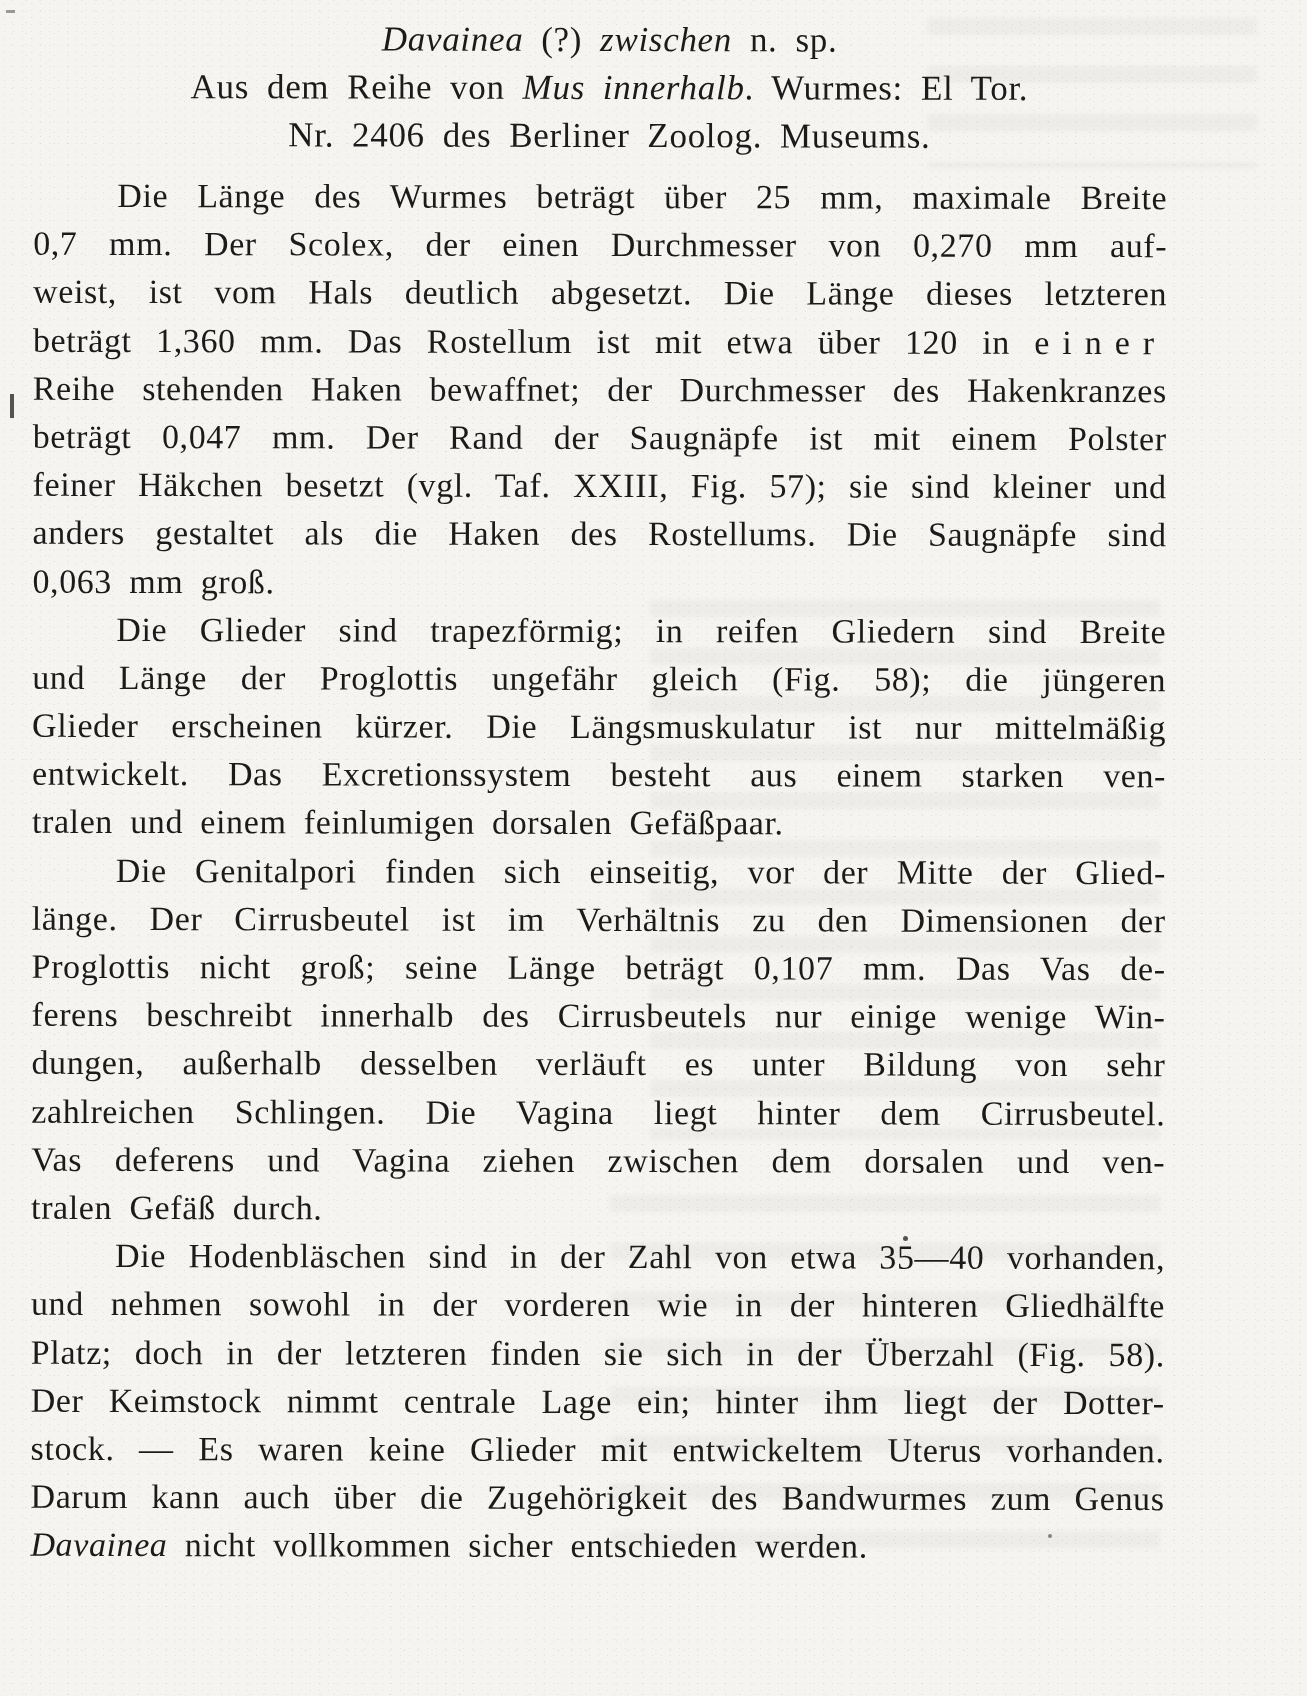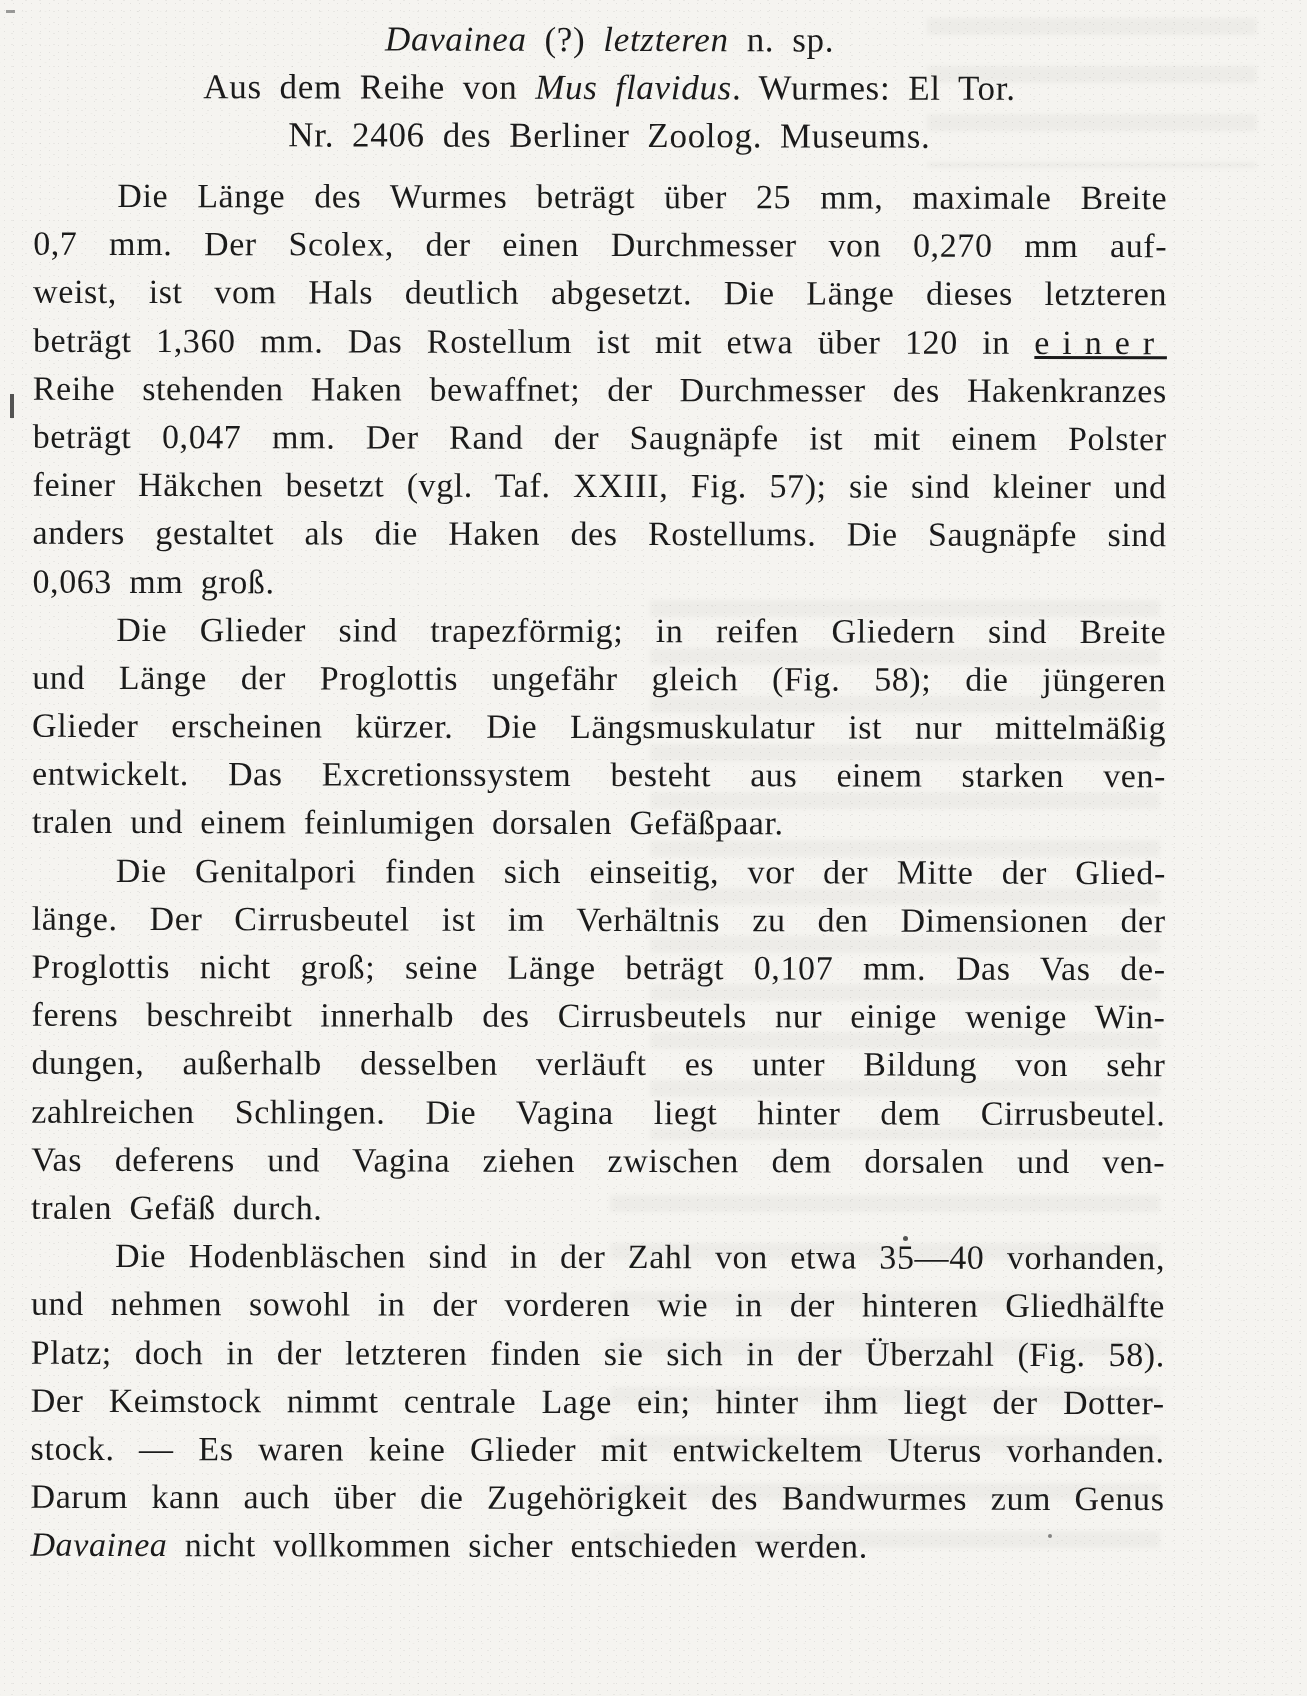--- a/index.html
+++ b/index.html
@@ -73,39 +73,39 @@
     text-align-last: justify;
     word-spacing: 0.13em;
     letter-spacing: 0.018em;
   }
   .line.end {
     text-align-last: left;
     word-spacing: 0.24em;
   }
   .line.indent { text-indent: 84px; }
   .i  { font-style: italic; }
-  .sp { letter-spacing: 0.38em; text-decoration: underline; }
+  .sp { letter-spacing: 0.38em; }
 </style>
 </head>
 <body>
 
 <div class="page">
   <div class="smudge s1"></div>
   <div class="smudge s2"></div>
   <div class="smudge s3"></div>
   <div class="speck a"></div>
   <div class="speck b"></div>
   <div class="speck c"></div>
   <div class="speck d"></div>
   <div class="speck e"></div>
 
   <div class="text-block">
     <div class="heading">
-        <div class="heading-line"><span class="i">Davainea</span><span> (?) </span><span class="i">letzteren</span><span> n. sp.</span></div>
-        <div class="heading-line"><span>Aus dem Reihe von </span><span class="i">Mus flavidus</span><span>. Wurmes: El Tor.</span></div>
+        <div class="heading-line"><span class="i">Davainea</span><span> (?) </span><span class="i">zwischen</span><span> n. sp.</span></div>
+        <div class="heading-line"><span>Aus dem Reihe von </span><span class="i">Mus innerhalb</span><span>. Wurmes: El Tor.</span></div>
         <div class="heading-line"><span>Nr. 2406 des Berliner Zoolog. Museums.</span></div>
       </div>
     <div class="body-lines">
         <div class="line indent">Die Länge des Wurmes beträgt über 25 mm, maximale Breite</div>
         <div class="line">0,7 mm. Der Scolex, der einen Durchmesser von 0,270 mm auf-</div>
         <div class="line">weist, ist vom Hals deutlich abgesetzt. Die Länge dieses letzteren</div>
         <div class="line"><span>beträgt 1,360 mm. Das Rostellum ist mit etwa über 120 in </span><span class="sp">einer</span></div>
         <div class="line">Reihe stehenden Haken bewaffnet; der Durchmesser des Hakenkranzes</div>
         <div class="line">beträgt 0,047 mm. Der Rand der Saugnäpfe ist mit einem Polster</div>
         <div class="line">feiner Häkchen besetzt (vgl. Taf. XXIII, Fig. 57); sie sind kleiner und</div>

